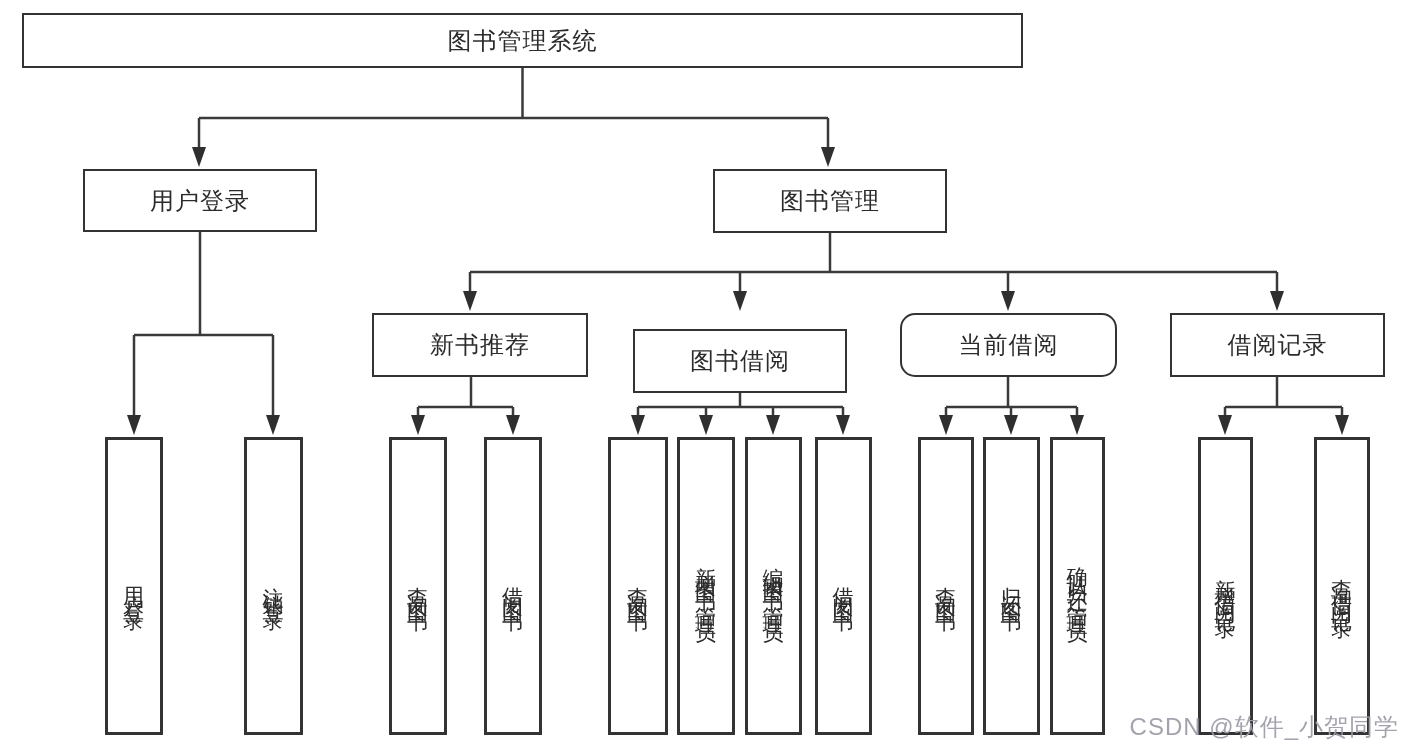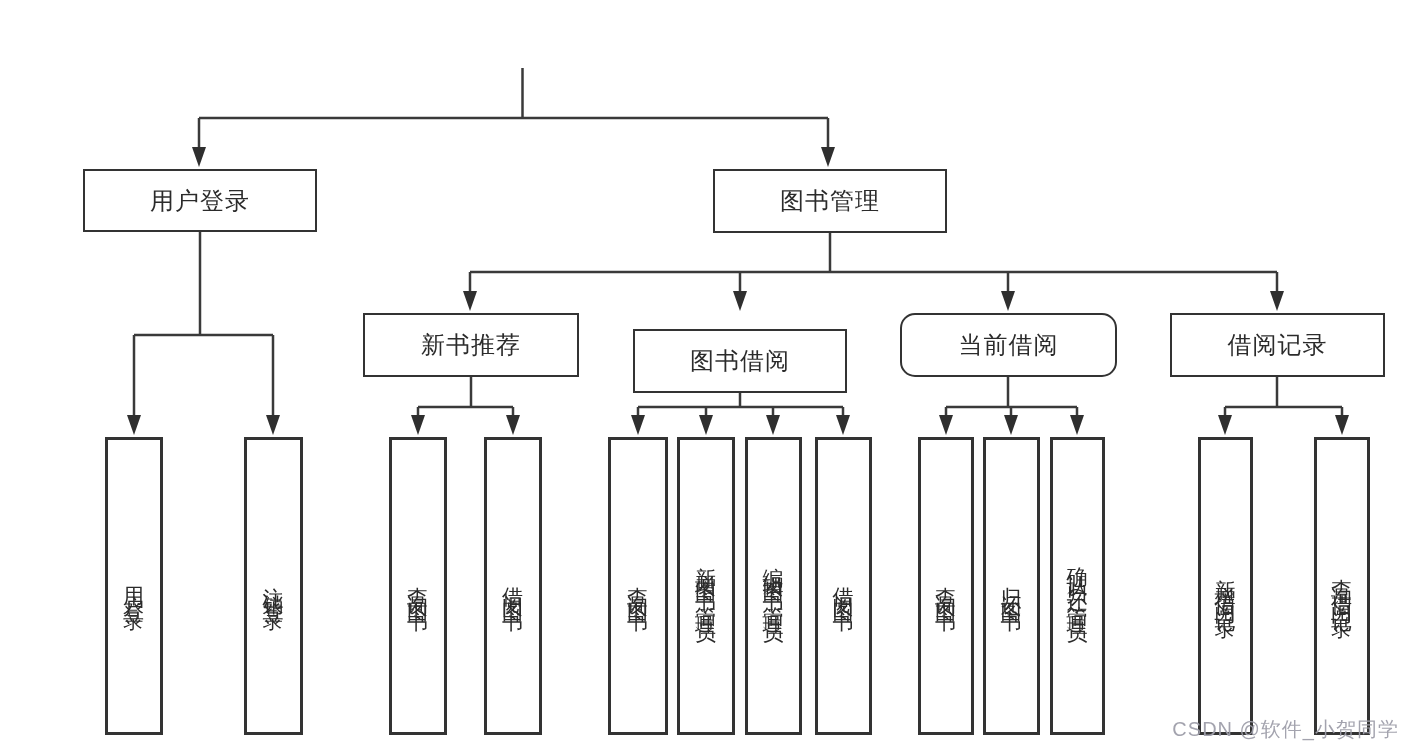--- a/index.html
+++ b/index.html
@@ -56,21 +56,21 @@
     text-orientation: mixed;
     font-size: 21px;
     letter-spacing: 8px;
     line-height: 1;
     color: #2b2b2b;
   }
   .watermark {
     position: absolute;
     right: 6px;
     bottom: 4px;
-    font-size: 20px;
+    font-size: 24px;
     color: rgba(158, 158, 170, 0.95);
     letter-spacing: 1px;
     white-space: nowrap;
     z-index: 10;
   }
 </style>
 </head>
 <body>
 
 <div class="canvas">
@@ -144,29 +144,32 @@
     <g>
       <path d="M1277 377 L1277 407"></path>
       <path d="M1225 407 L1342 407"></path>
       <path d="M1225 407 L1225 417"></path>
       <polygon points="1218,415 1232,415 1225,435"></polygon>
       <path d="M1342 407 L1342 417"></path>
       <polygon points="1335,415 1349,415 1342,435"></polygon>
     </g>
   </svg>
 
+  <div class="hbox" style="left:22px; top:13px; width:1001px; height:55px;">
+    <span>图书管理系统</span>
+  </div>
 
   <div class="hbox" style="left:83px; top:169px; width:234px; height:63px;">
     <span>用户登录</span>
   </div>
   <div class="hbox" style="left:713px; top:169px; width:234px; height:64px;">
     <span>图书管理</span>
   </div>
 
-  <div class="hbox" style="left:363px; top:313px; width:216px; height:64px;">
+  <div class="hbox" style="left:372px; top:313px; width:216px; height:64px;">
     <span>新书推荐</span>
   </div>
   <div class="hbox" style="left:633px; top:329px; width:214px; height:64px;">
     <span>图书借阅</span>
   </div>
   <div class="hbox" style="left:900px; top:313px; width:217px; height:64px;border-radius:15px;">
     <span>当前借阅</span>
   </div>
   <div class="hbox" style="left:1170px; top:313px; width:215px; height:64px;">
     <span>借阅记录</span>

